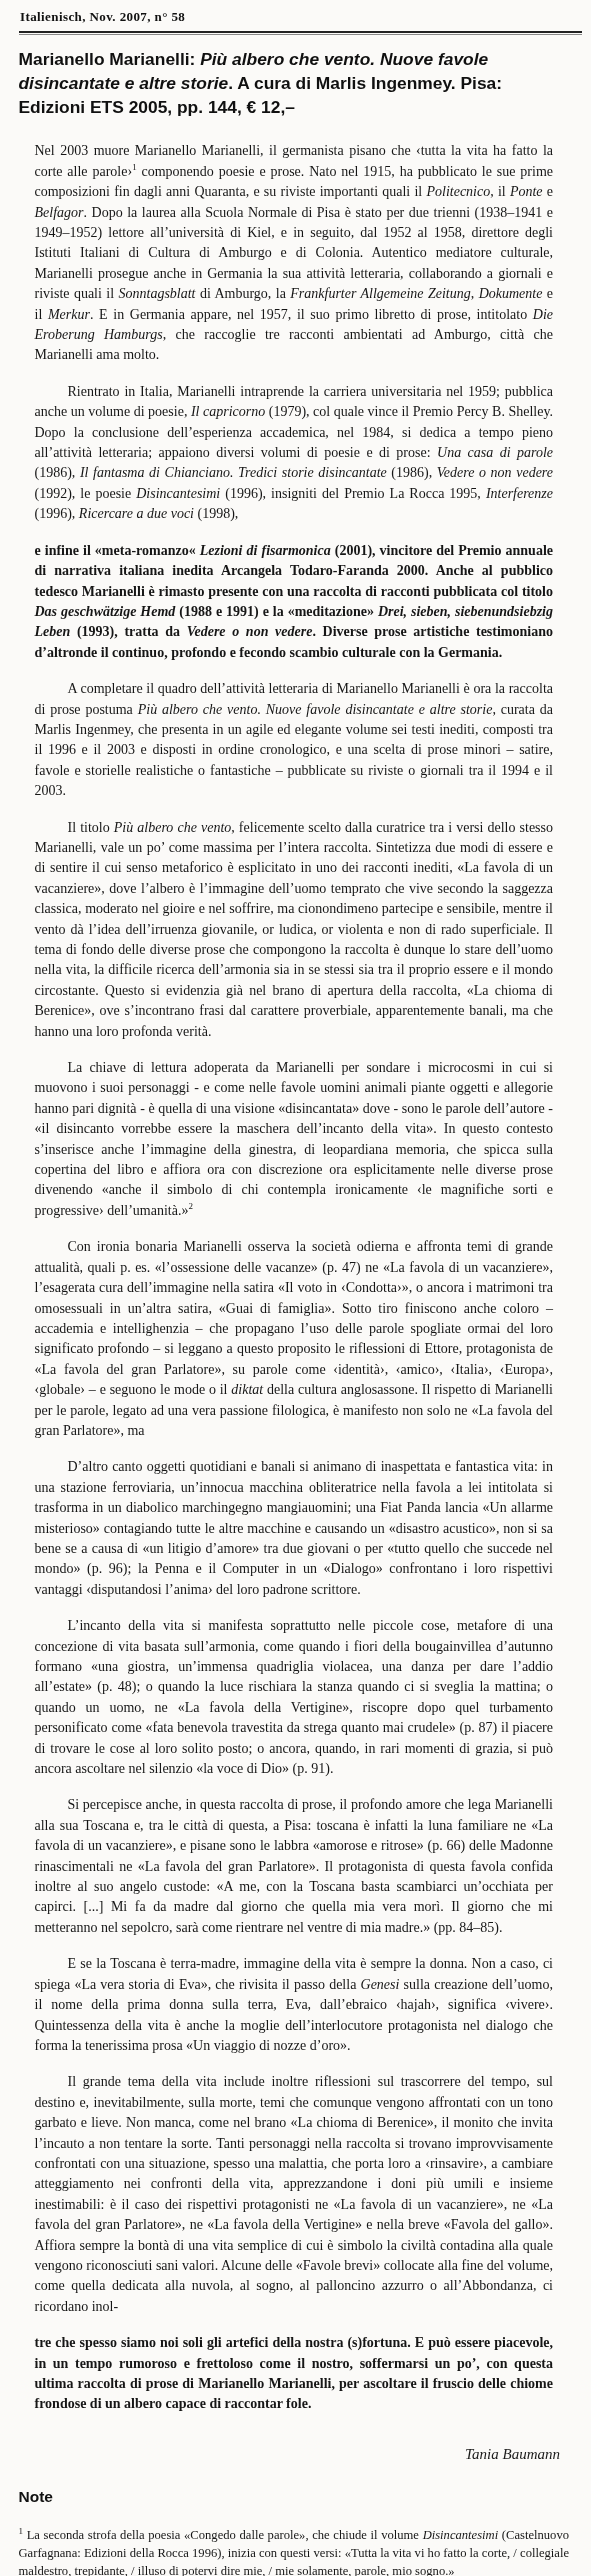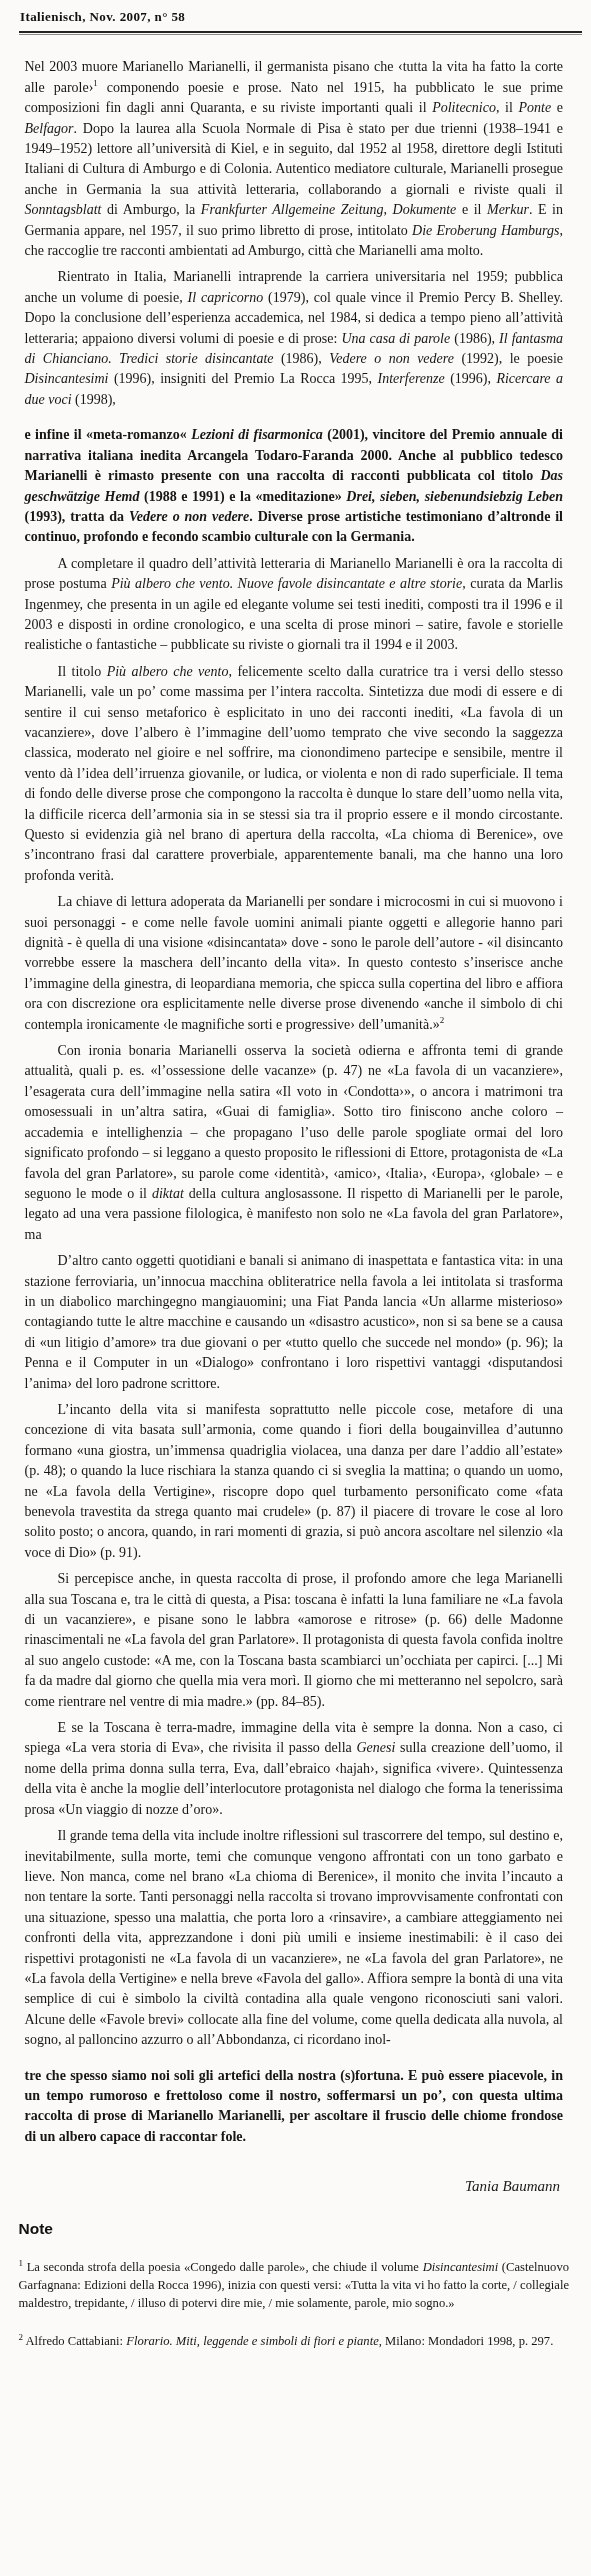--- a/index.html
+++ b/index.html
@@ -15,21 +15,21 @@
     color:#111;padding:1.5px 0 6px 1.5px;
   }
   .rule{border-top:2.2px solid #222;border-bottom:0.7px solid #8a8a8a;height:1.5px;margin-right:-13.3px;}
   .book-title{
     font-family:"Liberation Sans", sans-serif;
     font-size:17.4px;font-weight:bold;line-height:24px;
     color:#101010;margin:12px 0 0 0;max-width:543px;
   }
   .book-title .it{font-style:italic;}
   .review-body{margin-top:22px;font-size:14px;line-height:20.4px;text-align:justify;}
-  .review-body p{margin:6px;}
+  .review-body p{margin:16px;}
   .review-body p.ind{text-indent:33px;}
   .review-body .it{font-style:italic;}
   .review-body sup, .footnote sup{font-size:9px;line-height:0;vertical-align:super;}
   p.gap-sm{margin-top:15px;font-weight:bold;}
   p.gap-lg{margin-top:27px;}
   .signature{
     margin:31px 9px 0 0;text-align:right;
     font-style:italic;font-size:15px;color:#1a1a1a;
   }
   .notes-heading{
@@ -44,20 +44,21 @@
   .footnote .it{font-style:italic;}
 </style>
 </head>
 <body>
 
 <div class="page">
 
   <div class="journal-header">Italienisch, Nov. 2007, n° 58</div>
   <div class="rule"></div>
 
+  <h1 class="book-title"><span>Marianello Marianelli: </span><span class="it">Più albero che vento. Nuove favole disincantate e altre storie</span><span>. A cura di Marlis Ingenmey. Pisa: Edizioni ETS 2005, pp. 144, € 12,–</span></h1>
 
   <div class="review-body">
     <p><span>Nel 2003 muore Marianello Marianelli, il germanista pisano che ‹tutta la vita ha fatto la corte alle parole›</span><sup>1</sup><span> componendo poesie e prose. Nato nel 1915, ha pubblicato le sue prime composizioni fin dagli anni Quaranta, e su riviste importanti quali il </span><span class="it">Politecnico</span><span>, il </span><span class="it">Ponte</span><span> e </span><span class="it">Belfagor</span><span>. Dopo la laurea alla Scuola Normale di Pisa è stato per due trienni (1938–1941 e 1949–1952) lettore all’università di Kiel, e in seguito, dal 1952 al 1958, direttore degli Istituti Italiani di Cultura di Amburgo e di Colonia. Autentico mediatore culturale, Marianelli prosegue anche in Germania la sua attività letteraria, collaborando a giornali e riviste quali il </span><span class="it">Sonntagsblatt</span><span> di Amburgo, la </span><span class="it">Frankfurter Allgemeine Zeitung</span><span>, </span><span class="it">Dokumente</span><span> e il </span><span class="it">Merkur</span><span>. E in Germania appare, nel 1957, il suo primo libretto di prose, intitolato </span><span class="it">Die Eroberung Hamburgs</span><span>, che raccoglie tre racconti ambientati ad Amburgo, città che Marianelli ama molto.</span></p>
     <p class="ind"><span>Rientrato in Italia, Marianelli intraprende la carriera universitaria nel 1959; pubblica anche un volume di poesie, </span><span class="it">Il capricorno</span><span> (1979), col quale vince il Premio Percy B. Shelley. Dopo la conclusione dell’esperienza accademica, nel 1984, si dedica a tempo pieno all’attività letteraria; appaiono diversi volumi di poesie e di prose: </span><span class="it">Una casa di parole</span><span> (1986), </span><span class="it">Il fantasma di Chianciano. Tredici storie disincantate</span><span> (1986), </span><span class="it">Vedere o non vedere</span><span> (1992), le poesie </span><span class="it">Disincantesimi</span><span> (1996), insigniti del Premio La Rocca 1995, </span><span class="it">Interferenze</span><span> (1996), </span><span class="it">Ricercare a due voci</span><span> (1998),</span></p>
     <p class="gap-sm"><span>e infine il «meta-romanzo« </span><span class="it">Lezioni di fisarmonica</span><span> (2001), vincitore del Premio annuale di narrativa italiana inedita Arcangela Todaro-Faranda 2000. Anche al pubblico tedesco Marianelli è rimasto presente con una raccolta di racconti pubblicata col titolo </span><span class="it">Das geschwätzige Hemd</span><span> (1988 e 1991) e la «meditazione» </span><span class="it">Drei, sieben, siebenundsiebzig Leben</span><span> (1993), tratta da </span><span class="it">Vedere o non vedere</span><span>. Diverse prose artistiche testimoniano d’altronde il continuo, profondo e fecondo scambio culturale con la Germania.</span></p>
     <p class="ind"><span>A completare il quadro dell’attività letteraria di Marianello Marianelli è ora la raccolta di prose postuma </span><span class="it">Più albero che vento. Nuove favole disincantate e altre storie</span><span>, curata da Marlis Ingenmey, che presenta in un agile ed elegante volume sei testi inediti, composti tra il 1996 e il 2003 e disposti in ordine cronologico, e una scelta di prose minori – satire, favole e storielle realistiche o fantastiche – pubblicate su riviste o giornali tra il 1994 e il 2003.</span></p>
     <p class="ind"><span>Il titolo </span><span class="it">Più albero che vento</span><span>, felicemente scelto dalla curatrice tra i versi dello stesso Marianelli, vale un po’ come massima per l’intera raccolta. Sintetizza due modi di essere e di sentire il cui senso metaforico è esplicitato in uno dei racconti inediti, «La favola di un vacanziere», dove l’albero è l’immagine dell’uomo temprato che vive secondo la saggezza classica, moderato nel gioire e nel soffrire, ma cionondimeno partecipe e sensibile, mentre il vento dà l’idea dell’irruenza giovanile, or ludica, or violenta e non di rado superficiale. Il tema di fondo delle diverse prose che compongono la raccolta è dunque lo stare dell’uomo nella vita, la difficile ricerca dell’armonia sia in se stessi sia tra il proprio essere e il mondo circostante. Questo si evidenzia già nel brano di apertura della raccolta, «La chioma di Berenice», ove s’incontrano frasi dal carattere proverbiale, apparentemente banali, ma che hanno una loro profonda verità.</span></p>
     <p class="ind"><span>La chiave di lettura adoperata da Marianelli per sondare i microcosmi in cui si muovono i suoi personaggi - e come nelle favole uomini animali piante oggetti e allegorie hanno pari dignità - è quella di una visione «disincantata» dove - sono le parole dell’autore - «il disincanto vorrebbe essere la maschera dell’incanto della vita». In questo contesto s’inserisce anche l’immagine della ginestra, di leopardiana memoria, che spicca sulla copertina del libro e affiora ora con discrezione ora esplicitamente nelle diverse prose divenendo «anche il simbolo di chi contempla ironicamente ‹le magnifiche sorti e progressive› dell’umanità.»</span><sup>2</sup></p>
     <p class="ind"><span>Con ironia bonaria Marianelli osserva la società odierna e affronta temi di grande attualità, quali p. es. «l’ossessione delle vacanze» (p. 47) ne «La favola di un vacanziere», l’esagerata cura dell’immagine nella satira «Il voto in ‹Condotta›», o ancora i matrimoni tra omosessuali in un’altra satira, «Guai di famiglia». Sotto tiro finiscono anche coloro – accademia e intellighenzia – che propagano l’uso delle parole spogliate ormai del loro significato profondo – si leggano a questo proposito le riflessioni di Ettore, protagonista de «La favola del gran Parlatore», su parole come ‹identità›, ‹amico›, ‹Italia›, ‹Europa›, ‹globale› – e seguono le mode o il </span><span class="it">diktat</span><span> della cultura anglosassone. Il rispetto di Marianelli per le parole, legato ad una vera passione filologica, è manifesto non solo ne «La favola del gran Parlatore», ma</span></p>
     <p class="ind"><span>D’altro canto oggetti quotidiani e banali si animano di inaspettata e fantastica vita: in una stazione ferroviaria, un’innocua macchina obliteratrice nella favola a lei intitolata si trasforma in un diabolico marchingegno mangiauomini; una Fiat Panda lancia «Un allarme misterioso» contagiando tutte le altre macchine e causando un «disastro acustico», non si sa bene se a causa di «un litigio d’amore» tra due giovani o per «tutto quello che succede nel mondo» (p. 96); la Penna e il Computer in un «Dialogo» confrontano i loro rispettivi vantaggi ‹disputandosi l’anima› del loro padrone scrittore.</span></p>

